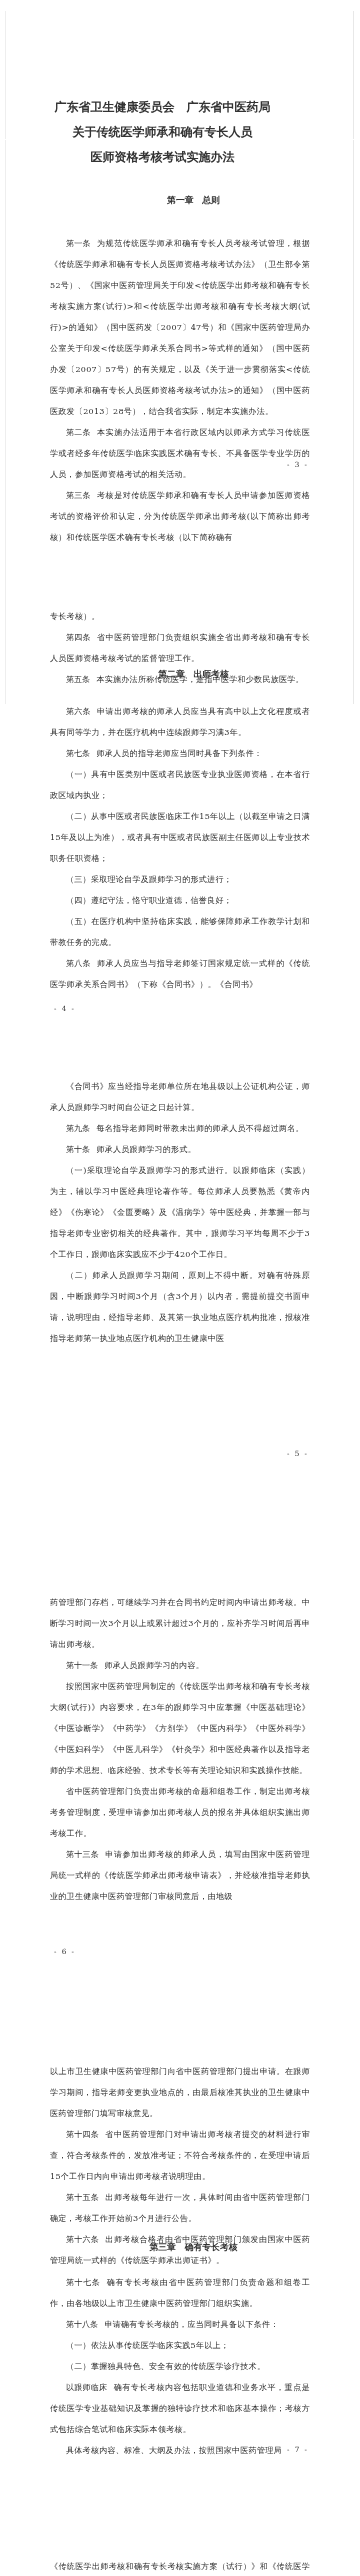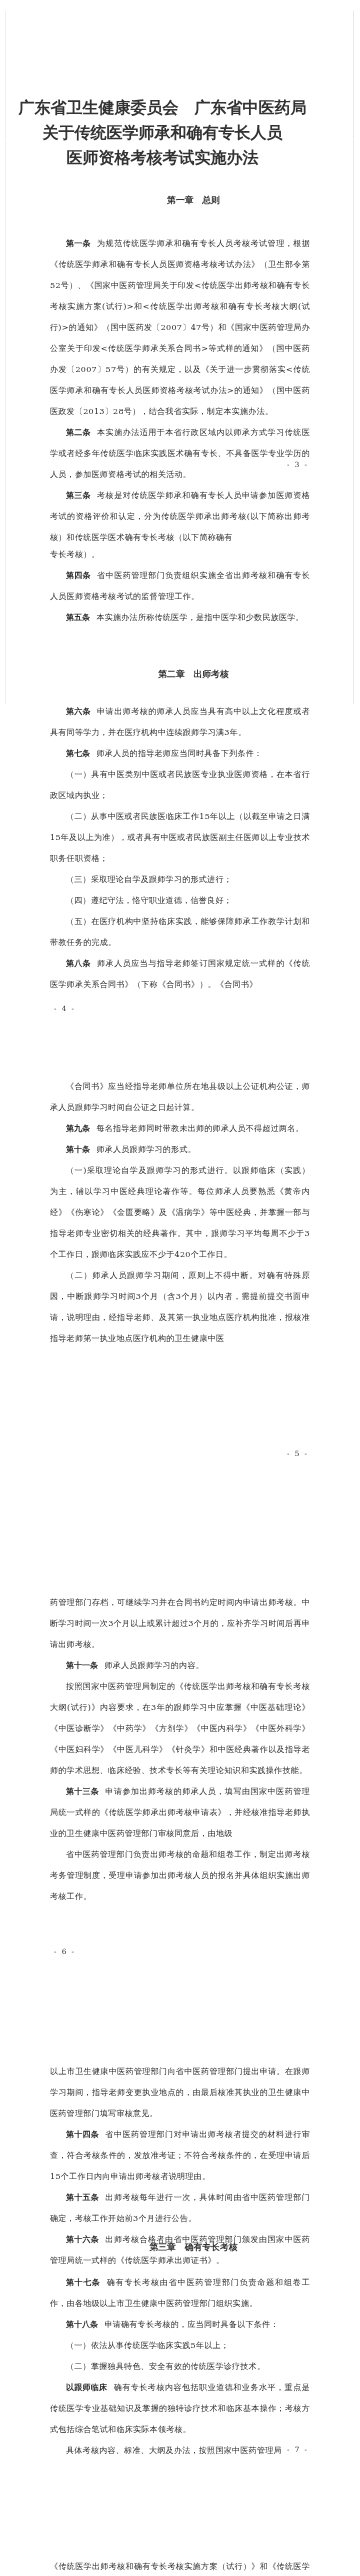--- a/index.html
+++ b/index.html
@@ -4,22 +4,22 @@
 <style>
   html, body { margin: 0; padding: 0; background: #ffffff; }
   body { width: 361px; height: 3975px; position: relative; overflow: hidden;
          font-family: "DejaVu Serif", "Liberation Serif", serif; color: #2a2a2a; }
   .page { position: absolute; left: 5.2px; width: 347px; background: #fff;
           border-left: 0.5px solid #eeeeee; border-right: 0.5px solid #e8e8e8; }
   .blk { position: absolute; left: 50px; width: 260px; font-size: 8px; line-height: 21px;
          letter-spacing: 0.3px; text-align: justify; }
   .blk p { margin: 0; text-indent: 2em; }
   .blk p.noindent { text-indent: 0; }
-  .art { font-weight: bold; font-family: "DejaVu Sans", "Liberation Sans", sans-serif; letter-spacing: 0; margin-right: 0.8em; }
-  .title { position: absolute; left: 0; width: 325px; text-align: center; font-size: 16px;
+  .art { font-weight: normal; font-family: "DejaVu Sans", "Liberation Sans", sans-serif; letter-spacing: 0; margin-right: 0.8em; }
+  .title { position: absolute; left: 0; width: 325px; text-align: center; font-size: 12px;
            line-height: 25px; font-weight: bold; color: #333; font-family: "DejaVu Serif", serif; }
   .chapter { position: absolute; left: 0; width: 361px; text-align: center; font-size: 8.8px;
              font-weight: bold; font-family: "DejaVu Sans", "Liberation Sans", sans-serif; color: #333; padding-left: 13px; }
   .pnum { position: absolute; font-size: 7.2px; font-family: "DejaVu Serif", serif; color: #333; letter-spacing: 1.5px; }
   .pnum.right { left: 287px; } .pnum.left { left: 54px; }
 </style>
 </head>
 <body>
 
 <div class="page" style="top:11.3px;height:128px;"></div>
@@ -33,21 +33,21 @@
 
 <div class="chapter" style="top:195px;">第一章　总则</div>
 
 <div class="blk" style="top:233px;">
     <p><span class="art">第一条</span><span>为规范传统医学师承和确有专长人员考核考试管理，根据《传统医学师承和确有专长人员医师资格考核考试办法》（卫生部令第52号）、《国家中医药管理局关于印发&lt;传统医学出师考核和确有专长考核实施方案(试行)&gt;和&lt;传统医学出师考核和确有专长考核大纲(试行)&gt;的通知》（国中医药发〔2007〕47号）和《国家中医药管理局办公室关于印发&lt;传统医学师承关系合同书&gt;等式样的通知》（国中医药办发〔2007〕57号）的有关规定，以及《关于进一步贯彻落实&lt;传统医学师承和确有专长人员医师资格考核考试办法&gt;的通知》（国中医药医政发〔2013〕28号），结合我省实际，制定本实施办法。</span></p>
     <p><span class="art">第二条</span><span>本实施办法适用于本省行政区域内以师承方式学习传统医学或者经多年传统医学临床实践医术确有专长、不具备医学专业学历的人员，参加医师资格考试的相关活动。</span></p>
     <p><span class="art">第三条</span><span>考核是对传统医学师承和确有专长人员申请参加医师资格考试的资格评价和认定，分为传统医学师承出师考核(以下简称出师考核）和传统医学医术确有专长考核（以下简称确有</span></p>
   </div>
 <div class="pnum right" style="top:460px;">- 3 -</div>
 
-<div class="blk" style="top:544px;">
+<div class="blk" style="top:606px;">
     <p class="noindent"><span>专长考核）。</span></p>
     <p><span class="art">第四条</span><span>省中医药管理部门负责组织实施全省出师考核和确有专长人员医师资格考核考试的监督管理工作。</span></p>
     <p><span class="art">第五条</span><span>本实施办法所称传统医学，是指中医学和少数民族医学。</span></p>
   </div>
 <div class="chapter" style="top:669px;">第二章　出师考核</div>
 
 <div class="blk" style="top:701px;">
     <p><span class="art">第六条</span><span>申请出师考核的师承人员应当具有高中以上文化程度或者具有同等学力，并在医疗机构中连续跟师学习满3年。</span></p>
     <p><span class="art">第七条</span><span>师承人员的指导老师应当同时具备下列条件：</span></p>
     <p><span>（一）具有中医类别中医或者民族医专业执业医师资格，在本省行政区域内执业；</span></p>
@@ -65,22 +65,22 @@
     <p><span class="art">第十条</span><span>师承人员跟师学习的形式。</span></p>
     <p><span>（一)采取理论自学及跟师学习的形式进行。以跟师临床（实践）为主，辅以学习中医经典理论著作等。每位师承人员要熟悉《黄帝内经》《伤寒论》《金匮要略》及《温病学》等中医经典，并掌握一部与指导老师专业密切相关的经典著作。其中，跟师学习平均每周不少于3个工作日，跟师临床实践应不少于420个工作日。</span></p>
     <p><span>（二）师承人员跟师学习期间，原则上不得中断。对确有特殊原因，中断跟师学习时间3个月（含3个月）以内者，需提前提交书面申请，说明理由，经指导老师、及其第一执业地点医疗机构批准，报核准指导老师第一执业地点医疗机构的卫生健康中医</span></p>
   </div>
 <div class="pnum right" style="top:1449px;">- 5 -</div>
 
 <div class="blk" style="top:1592px;">
     <p class="noindent"><span>药管理部门存档，可继续学习并在合同书约定时间内申请出师考核。中断学习时间一次3个月以上或累计超过3个月的，应补齐学习时间后再申请出师考核。</span></p>
     <p><span class="art">第十一条</span><span>师承人员跟师学习的内容。</span></p>
     <p><span>按照国家中医药管理局制定的《传统医学出师考核和确有专长考核大纲(试行)》内容要求，在3年的跟师学习中应掌握《中医基础理论》《中医诊断学》《中药学》《方剂学》《中医内科学》《中医外科学》《中医妇科学》《中医儿科学》《针灸学》和中医经典著作以及指导老师的学术思想、临床经验、技术专长等有关理论知识和实践操作技能。</span></p>
+    <p><span>省中医药管理部门负责出师考核的命题和组卷工作，制定出师考核考务管理制度，受理申请参加出师考核人员的报名并具体组织实施出师考核工作。</span></p>
     <p><span class="art">第十三条</span><span>申请参加出师考核的师承人员，填写由国家中医药管理局统一式样的《传统医学师承出师考核申请表》，并经核准指导老师执业的卫生健康中医药管理部门审核同意后，由地级</span></p>
-    <p><span>省中医药管理部门负责出师考核的命题和组卷工作，制定出师考核考务管理制度，受理申请参加出师考核人员的报名并具体组织实施出师考核工作。</span></p>
   </div>
 <div class="pnum left" style="top:1947px;">- 6 -</div>
 
 <div class="blk" style="top:2061px;">
     <p class="noindent"><span>以上市卫生健康中医药管理部门向省中医药管理部门提出申请。在跟师学习期间，指导老师变更执业地点的，由最后核准其执业的卫生健康中医药管理部门填写审核意见。</span></p>
     <p><span class="art">第十四条</span><span>省中医药管理部门对申请出师考核者提交的材料进行审查，符合考核条件的，发放准考证；不符合考核条件的，在受理申请后15个工作日内向申请出师考核者说明理由。</span></p>
     <p><span class="art">第十五条</span><span>出师考核每年进行一次，具体时间由省中医药管理部门确定，考核工作开始前3个月进行公告。</span></p>
     <p><span class="art">第十六条</span><span>出师考核合格者由省中医药管理部门颁发由国家中医药管理局统一式样的《传统医学师承出师证书》。</span></p>
   </div>
 <div class="chapter" style="top:2242px;">第三章　确有专长考核</div>

